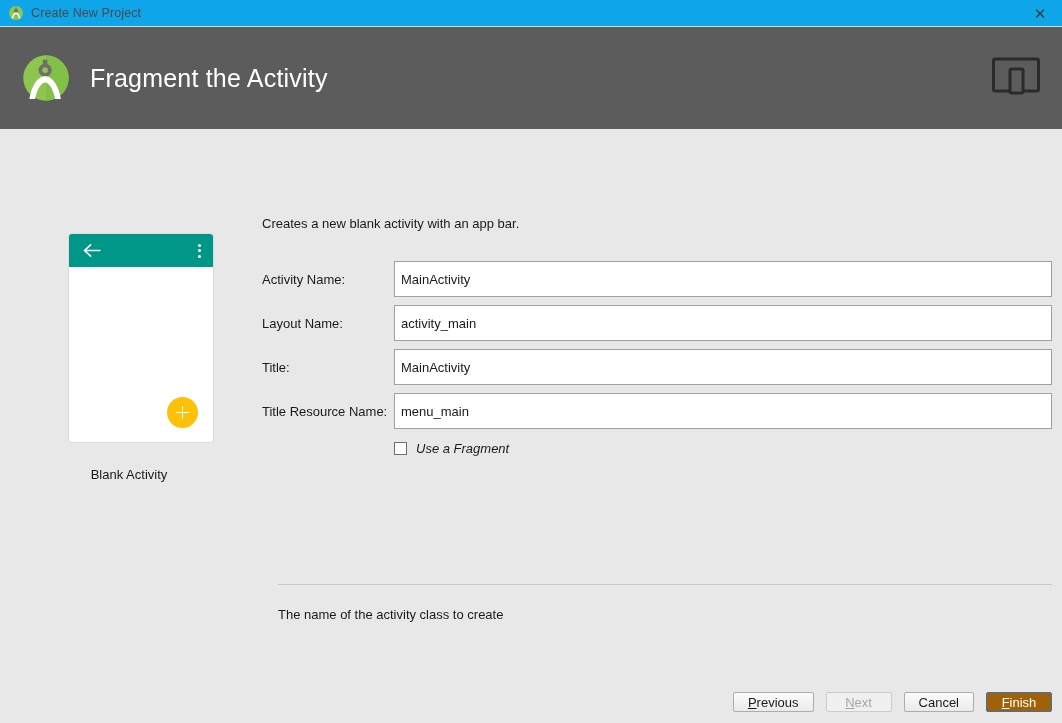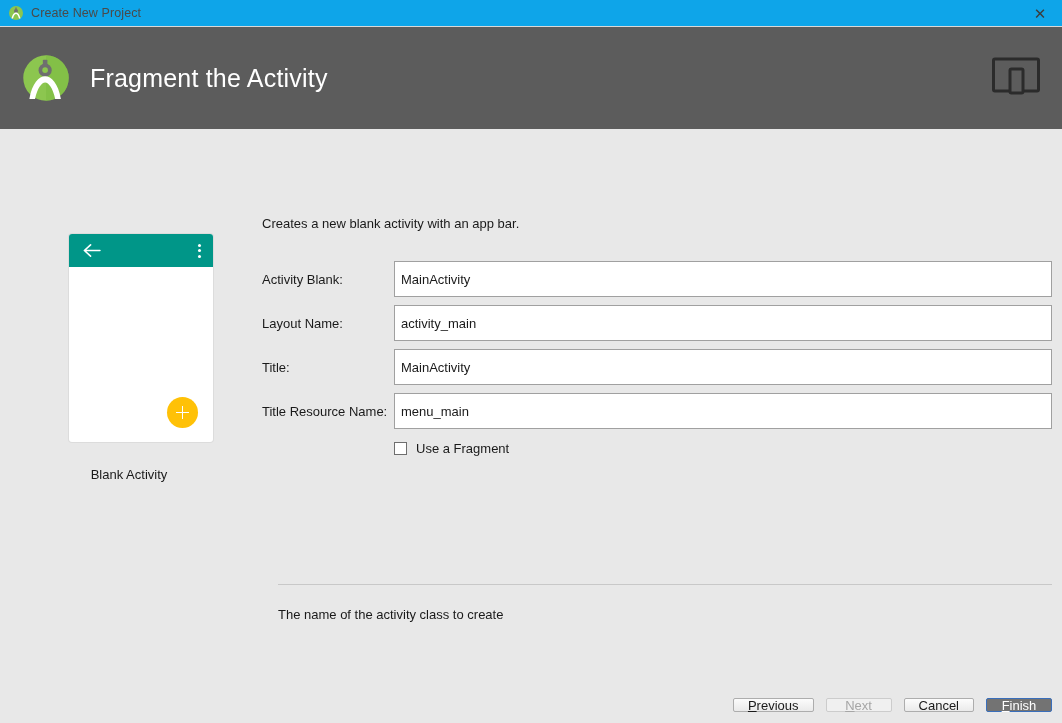--- a/index.html
+++ b/index.html
@@ -207,20 +207,21 @@
     width: 13px;
     height: 13px;
     border: 1px solid #6e6e6e;
     background: #ffffff;
     box-sizing: border-box;
     flex: none;
   }
   .checkbox-row .cb-label {
     margin-left: 9px;
     font-size: 13px;
+    font-style: italic;
   }
 
   
   #separator {
     position: absolute;
     left: 278px;
     right: 10px;
     top: 455px;
     height: 1px;
     background: #c8c8c8;
@@ -236,42 +237,42 @@
   
   #footer {
     position: absolute;
     right: 10px;
     bottom: 12px;
     display: flex;
     gap: 12px;
   }
   .btn {
     min-width: 66px;
-    height: 14px;
+    height: 20px;
     padding: 0 14px;
     font-family: "Liberation Sans", sans-serif;
     font-size: 13px;
     color: #1a1a1a;
     background: linear-gradient(#fcfcfc, #eaeaea);
     border: 1px solid #adadad;
     border-radius: 2px;
     display: flex;
     align-items: center;
     justify-content: center;
     box-sizing: border-box;
     cursor: default;
     white-space: nowrap;
   }
   .btn.disabled {
     color: #a6a6a6;
     background: #f0f0f0;
     border-color: #cccccc;
   }
   .btn.primary {
-    background: #737373;
+    background: #a16207;
     border-color: #3a6fbb;
     color: #ffffff;
   }
   .btn u { text-decoration: underline; }
 </style>
 </head>
 <body>
 
 <div id="titlebar">
   <span class="tb-icon">
@@ -326,21 +327,21 @@
         <span class="plus"></span>
       </div>
     </div>
     <div id="preview-caption">Blank Activity</div>
   </div>
 
   <div id="form">
     <div id="form-desc">Creates a new blank activity with an app bar.</div>
 
     <div class="field-row">
-      <span class="field-label">Activity Blank:</span>
+      <span class="field-label">Activity Name:</span>
       <input class="field-input" type="text" value="MainActivity" style="">
     </div>
 
     <div class="field-row">
       <span class="field-label">Layout Name:</span>
       <input class="field-input" type="text" value="activity_main" style="">
     </div>
 
     <div class="field-row">
       <span class="field-label">Title:</span>

